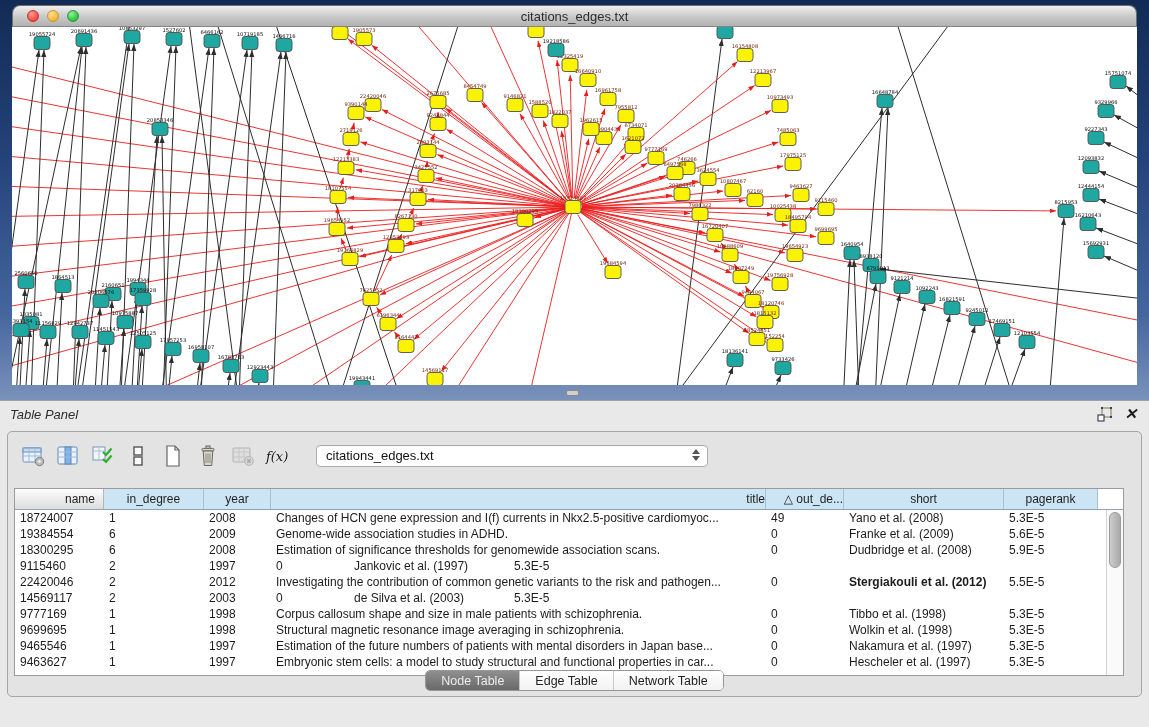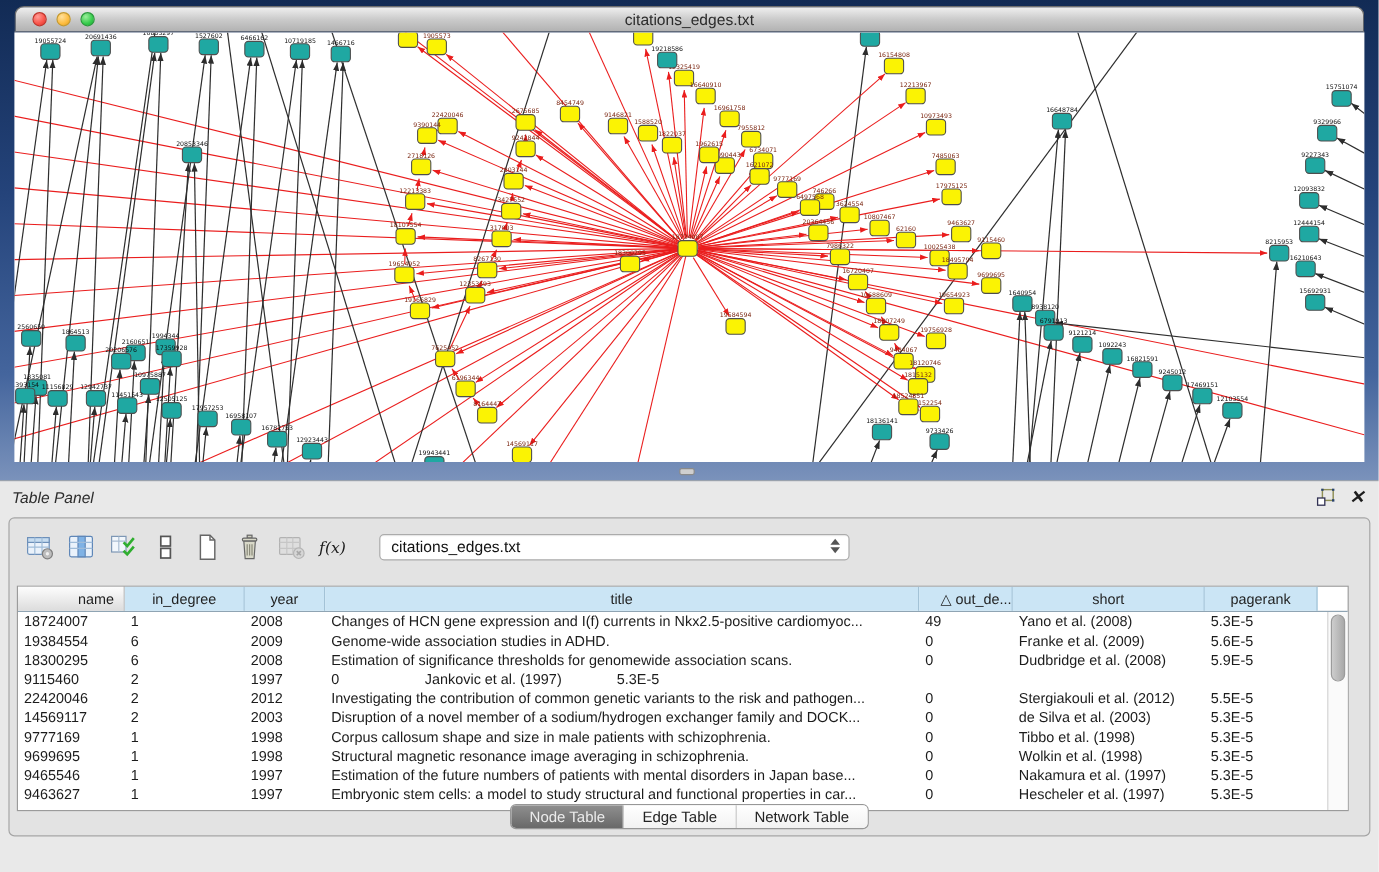--- a/index.html
+++ b/index.html
@@ -805,21 +805,21 @@
               <i class="dn"></i>
             </span>
         </div>
       </div>
 
       <div class="tablebox">
         <div class="thead" id="thead">
             <div class="hcell gray" style="width: 89px;">name</div>
             <div class="hcell" style="width: 100px;">in_degree</div>
             <div class="hcell" style="width: 67px;">year</div>
-            <div class="hcell" style="width: 495px;">title</div>
+            <div class="hcell" style="width: 495px; text-align: right;">title</div>
             <div class="hcell left" style="width: 78px;">△ out_de...</div>
             <div class="hcell" style="width: 160px;">short</div>
             <div class="hcell" style="width: 94px;">pagerank</div>
           </div>
         <div class="tbody" id="tbody">
             <div class="trow">
               <div class="tcell" style="width: 89px;">18724007</div>
               <div class="tcell" style="width: 100px;">1</div>
               <div class="tcell" style="width: 67px;">2008</div>
               <div class="tcell" style="width: 495px;">Changes of HCN gene expression and I(f) currents in Nkx2.5-positive cardiomyoc...</div>
@@ -852,28 +852,27 @@
               <div class="tcell" style="width: 78px;">0</div>
               <div class="tcell" style="width: 160px;">Jankovic et al. (1997)</div>
               <div class="tcell" style="width: 94px;">5.3E-5</div>
             </div>
             <div class="trow">
               <div class="tcell" style="width: 89px;">22420046</div>
               <div class="tcell" style="width: 100px;">2</div>
               <div class="tcell" style="width: 67px;">2012</div>
               <div class="tcell" style="width: 495px;">Investigating the contribution of common genetic variants to the risk and pathogen...</div>
               <div class="tcell" style="width: 78px;">0</div>
-              <div class="tcell" style="width: 160px;">Stergiakouli et al. (2012)</div>
+              <div class="tcell" style="width: 160px; font-weight: bold;">Stergiakouli et al. (2012)</div>
               <div class="tcell" style="width: 94px;">5.5E-5</div>
             </div>
             <div class="trow">
               <div class="tcell" style="width: 89px;">14569117</div>
               <div class="tcell" style="width: 100px;">2</div>
               <div class="tcell" style="width: 67px;">2003</div>
-              <div class="tcell" style="width: 495px;">Disruption of a novel member of a sodium/hydrogen exchanger family and DOCK...</div>
               <div class="tcell" style="width: 78px;">0</div>
               <div class="tcell" style="width: 160px;">de Silva et al. (2003)</div>
               <div class="tcell" style="width: 94px;">5.3E-5</div>
             </div>
             <div class="trow">
               <div class="tcell" style="width: 89px;">9777169</div>
               <div class="tcell" style="width: 100px;">1</div>
               <div class="tcell" style="width: 67px;">1998</div>
               <div class="tcell" style="width: 495px;">Corpus callosum shape and size in male patients with schizophrenia.</div>
               <div class="tcell" style="width: 78px;">0</div>

